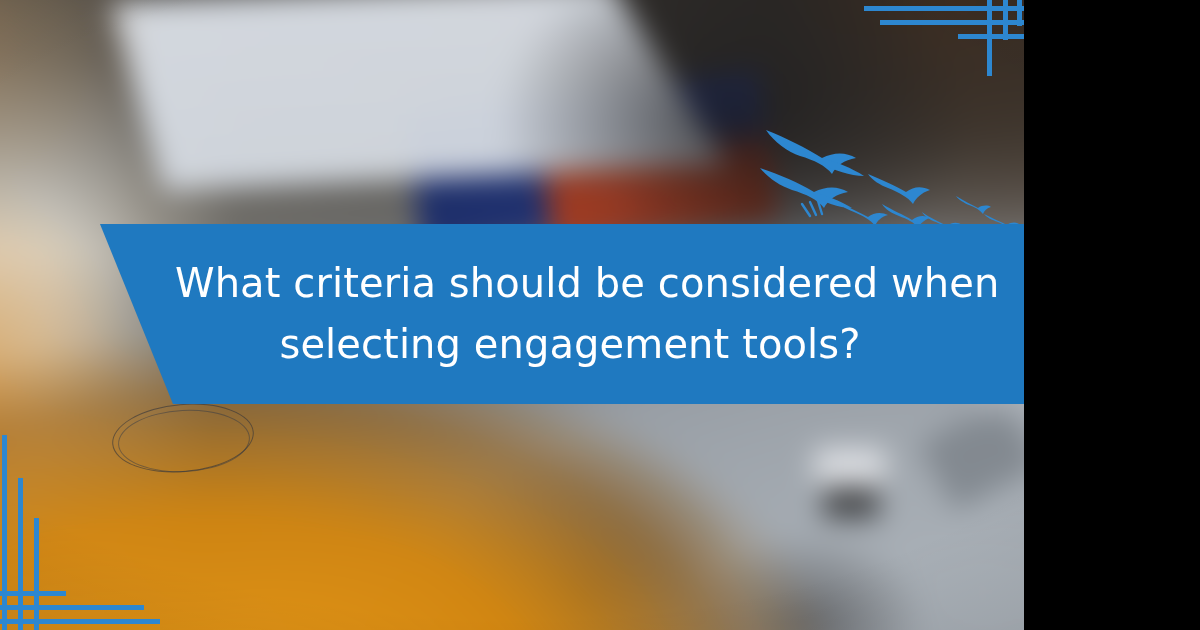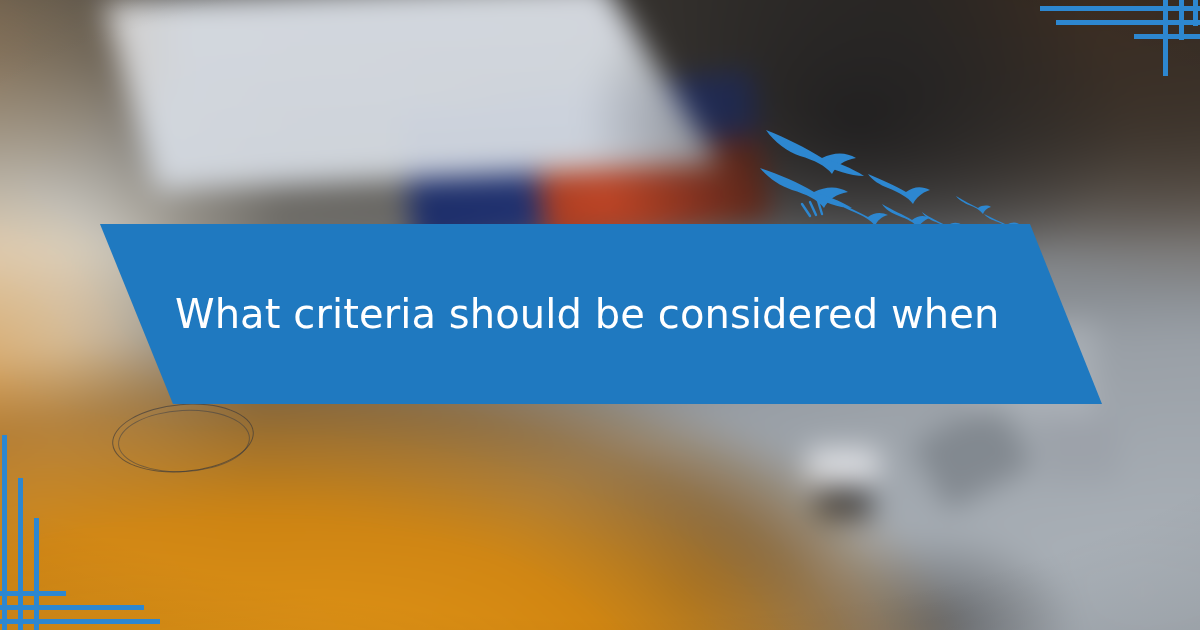--- a/index.html
+++ b/index.html
@@ -3,21 +3,21 @@
 <meta charset="utf-8">
 <title>Engagement Tools Question Banner</title>
 <style>
   html, body {
     margin: 0;
     padding: 0;
     background: #000;
   }
   #stage {
     position: relative;
-    width: 1200px;
+    width: 1024px;
     height: 630px;
     overflow: hidden;
     font-family: "DejaVu Sans", "Liberation Sans", sans-serif;
     background: #6f6a60;
   }
 
   
   .photo {
     position: absolute;
     inset: 0;
@@ -244,17 +244,18 @@
 
     <span style="left:2px;  bottom:0px;  width:5px;  height:195px;"></span>
     <span style="left:18px; bottom:0px;  width:5px;  height:152px;"></span>
     <span style="left:34px; bottom:0px;  width:5px;  height:112px;"></span>
   </div>
 
   <div class="banner">
     <div class="banner-inner">
       <h1 class="headline">
         <span class="ln">What criteria should be considered when</span>
+        <span class="ln">selecting engagement tools?</span>
       </h1>
     </div>
   </div>
 
 </div>
 
 </body></html>

